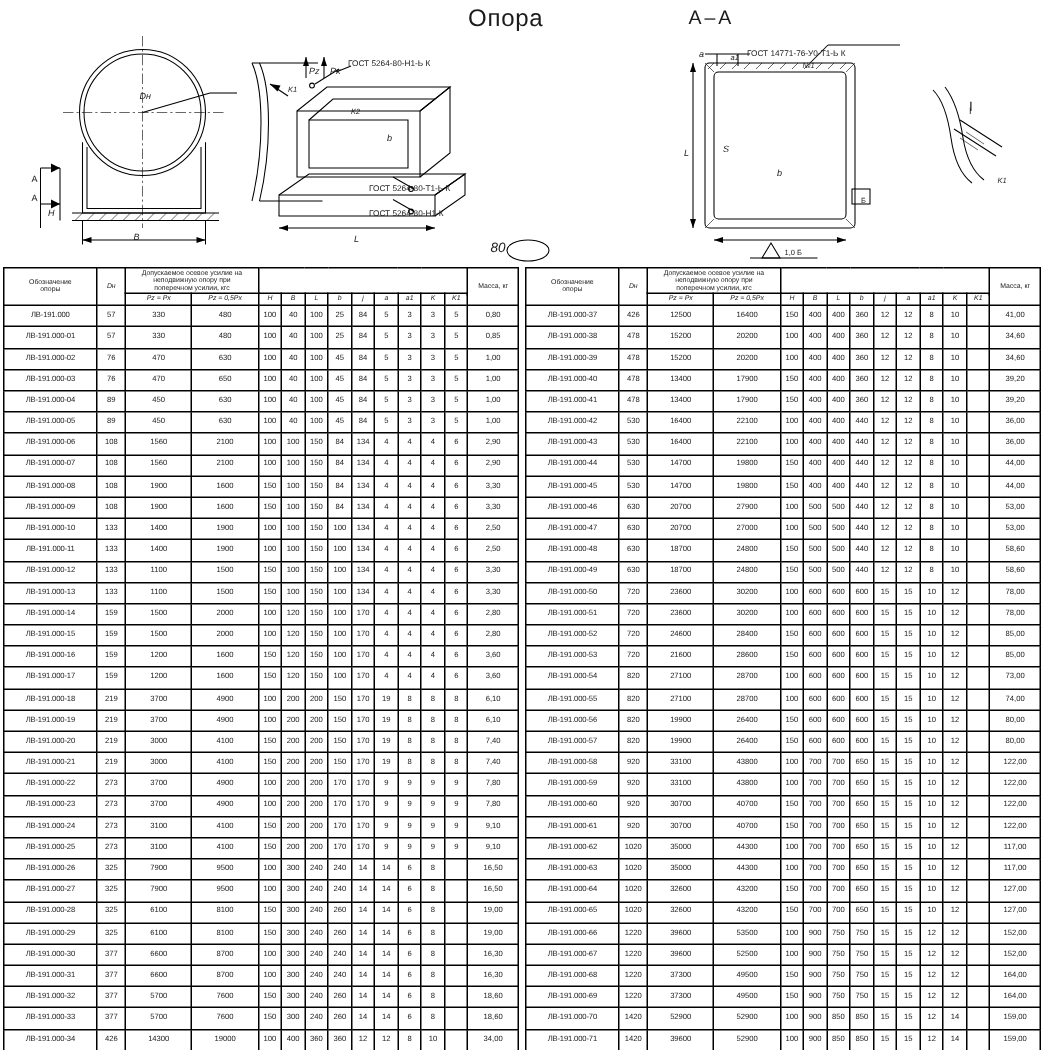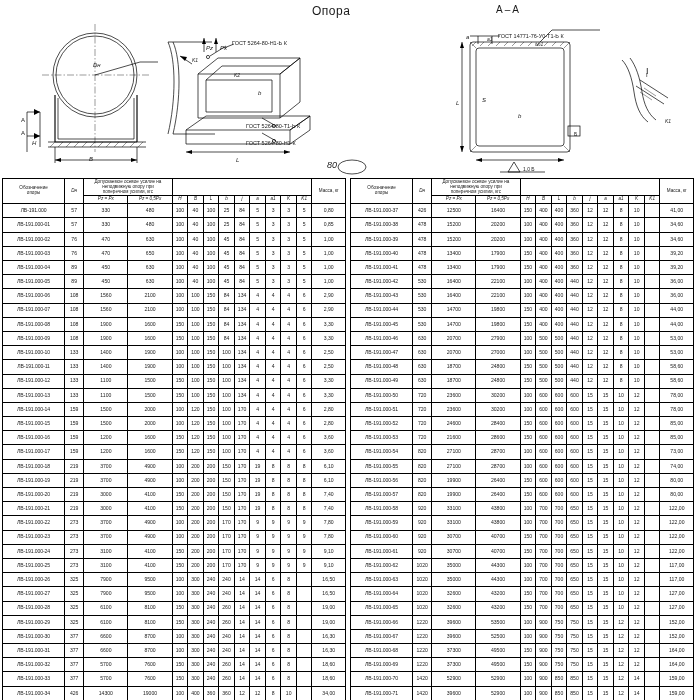--- a/index.html
+++ b/index.html
@@ -1,22 +1,22 @@
 <!DOCTYPE html>
 <html><head>
 <meta charset="utf-8">
 <style>
   html,body{margin:0;padding:0;}
   body{width:700px;height:700px;background:#fff;font-family:"Liberation Sans",sans-serif;color:#1a1a1a;overflow:hidden;}
   .page{position:relative;width:700px;height:700px;}
 
   
   .draw{position:relative;height:178px;width:700px;}
-  .title-main{position:absolute;left:312px;top:4px;font-size:12px;letter-spacing:.5px;}
-  .title-aa{position:absolute;left:496px;top:4px;font-size:10px;letter-spacing:2px;}
+  .title-main{position:absolute;left:312px;top:4px;font-size:16px;letter-spacing:.5px;}
+  .title-aa{position:absolute;left:459px;top:4px;font-size:13px;letter-spacing:2px;}
 
   .lbl{position:absolute;font-size:6px;white-space:nowrap;}
   .lbl.it{font-style:italic;}
   .lbl.sm{font-size:5px;}
   .lbl.gost{font-size:5.5px;}
 
   svg.dw{position:absolute;left:0;top:0;width:700px;height:178px;}
 
   
   .tables{position:absolute;top:178px;left:0;width:700px;height:522px;display:flex;gap:4px;padding:0 2px;box-sizing:border-box;}

